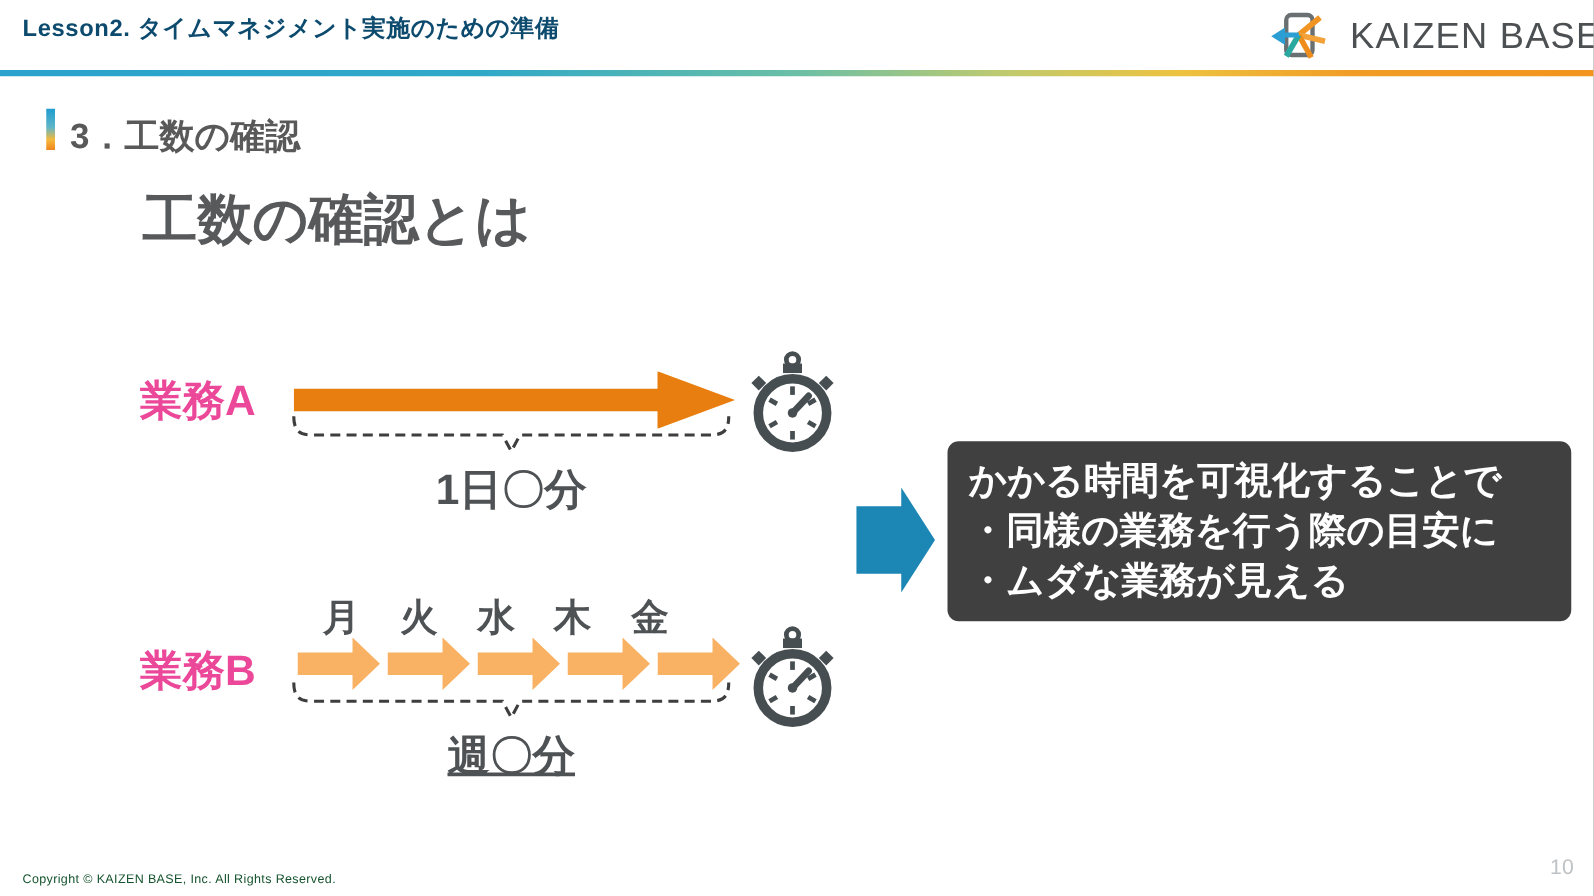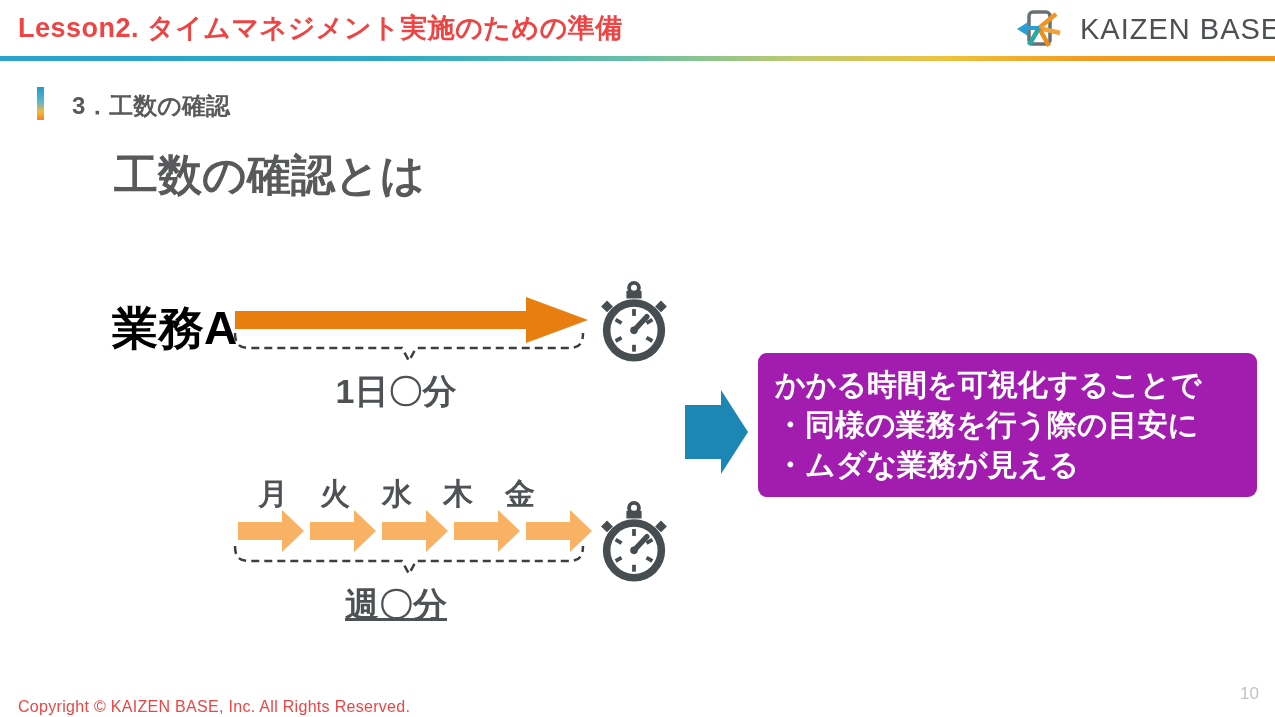--- a/index.html
+++ b/index.html
@@ -7,85 +7,85 @@
     position:relative;
     width:1275px;height:717px;
     background:#ffffff;
     overflow:hidden;
     font-family:"Liberation Sans","DejaVu Sans",sans-serif;
     margin:0 auto;
   }
   
   .lesson-title{
     position:absolute;left:18px;top:10px;
-    font-size:27px;font-weight:bold;color:#ef4444;letter-spacing:.5px;
+    font-size:19px;font-weight:bold;color:#0c4a6e;letter-spacing:.5px;
     white-space:nowrap;
   }
   .logo{position:absolute;left:1016px;top:8px;display:flex;align-items:center;}
   .logo-text{font-size:29px;font-weight:normal;color:#4d5052;letter-spacing:1px;margin-left:18px;white-space:nowrap;}
   .header-rule{
     position:absolute;left:0;top:56px;width:1275px;height:5px;
     background:linear-gradient(90deg,#2aa2cd 0%,#2fa8c8 30%,#6abfa6 50%,#bfca6e 63%,#edc23f 74%,#f19c24 85%,#f2941d 100%);
   }
   
   .section-bar{
     position:absolute;left:37px;top:87px;width:7px;height:33px;
     background:linear-gradient(180deg,#1f9cd0 0%,#5fb6c8 45%,#f5b93a 75%,#f0851e 100%);
   }
   .section-label{
-    position:absolute;left:72px;top:90px;
-    font-size:24px;font-weight:bold;color:#595959;white-space:nowrap;
+    position:absolute;left:56px;top:90px;
+    font-size:28px;font-weight:bold;color:#595959;white-space:nowrap;
   }
   
   .main-title{
     position:absolute;left:86px;top:146px;
     font-size:44px;font-weight:bold;color:#58595b;white-space:nowrap;margin-left:28px;
   }
   .lead{
     position:absolute;left:105px;top:207px;
     font-size:36px;font-weight:bold;white-space:nowrap;
   }
   .lead .gray{color:#58595b;}
   .lead .orange{color:#ef8412;}
   
-  .task-label{position:absolute;font-size:46px;font-weight:bold;color:#000000;white-space:nowrap;}
+  .task-label{position:absolute;font-size:34px;font-weight:bold;color:#ec4899;white-space:nowrap;}
   .task-a-label{left:112px;top:298px;}
   .task-b-label{left:112px;top:514px;}
   .arrow-a{position:absolute;left:235px;top:297px;}
   .arrows-b{position:absolute;left:238px;top:510px;}
   .arrow-b{position:absolute;top:0;}
   .day-label{
     position:absolute;top:474px;width:60px;text-align:center;
     font-size:30px;font-weight:bold;color:#4e5254;white-space:nowrap;
   }
   .stopwatch{position:absolute;width:76px;height:84px;}
   .stopwatch-a{left:596px;top:280px;}
   .stopwatch-b{left:596px;top:500px;}
   .brace{position:absolute;left:233px;width:352px;height:36px;}
   .brace-a{top:332px;}
   .brace-b{top:545px;}
   .duration{
-    position:absolute;left:220px;width:352px;text-align:center;
+    position:absolute;left:233px;width:352px;text-align:center;
     font-size:34px;font-weight:bold;color:#4e5254;white-space:nowrap;
   }
   .duration-a{top:369px;}
   .duration-b{top:582px;text-decoration:underline;}
   .big-arrow{position:absolute;left:685px;top:390px;}
   .callout{
     position:absolute;left:758px;top:353px;width:499px;height:144px;
-    background:#a21caf;border-radius:9px;box-sizing:border-box;
+    background:#404040;border-radius:9px;box-sizing:border-box;
     padding:12px 0 0 17px;
   }
   .callout div{
     font-size:30px;font-weight:bold;color:#ffffff;line-height:40px;white-space:nowrap;
   }
   
   .copyright{
     position:absolute;left:18px;top:698px;
-    font-size:16px;color:#ef4444;letter-spacing:.3px;white-space:nowrap;
+    font-size:10px;color:#14532d;letter-spacing:.3px;white-space:nowrap;
   }
   .page-number{
     position:absolute;right:16px;top:684px;
     font-size:17px;color:#bfc2c4;
   }
 </style>
 </head>
 <body>
 
 <div class="slide">
@@ -134,20 +134,21 @@
       <line x1="50" y1="66" x2="67" y2="48" stroke-width="7" stroke-linecap="round"></line>
       <circle cx="50" cy="66" r="5" stroke="none"></circle>
     </g>
   </svg>
 
   <svg class="brace brace-a" viewBox="0 0 352 36">
     <path d="M2,1 C2,13 7,16 17,16 L169,16 L176,29 L183,16 L335,16 C345,16 350,13 350,1" fill="none" stroke="#3e3e3e" stroke-width="2.5" stroke-dasharray="8 5"></path>
   </svg>
   <div class="duration duration-a">1日〇分</div>
 
+  <div class="task-label task-b-label">業務B</div>
 
   <div class="day-label" style="left:243px;">月</div>
   <div class="day-label" style="left:305px;">火</div>
   <div class="day-label" style="left:367px;">水</div>
   <div class="day-label" style="left:428px;">木</div>
   <div class="day-label" style="left:490px;">金</div>
 
   <div class="arrows-b">
     <svg class="arrow-b" style="left:0px;" width="66" height="42" viewBox="0 0 66 42">
         <polygon points="0,12 44,12 44,0 66,21 44,42 44,30 0,30" fill="#f9b264"></polygon>

